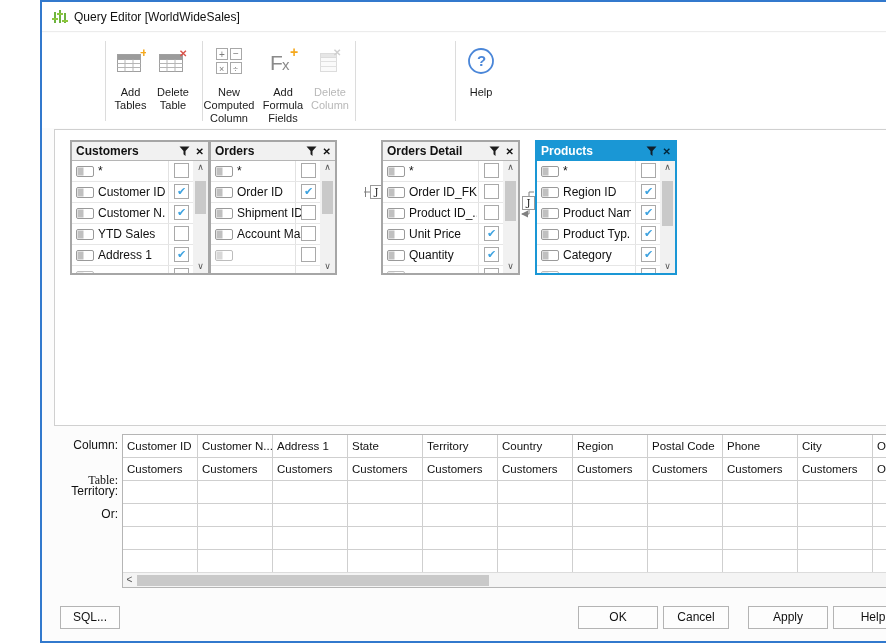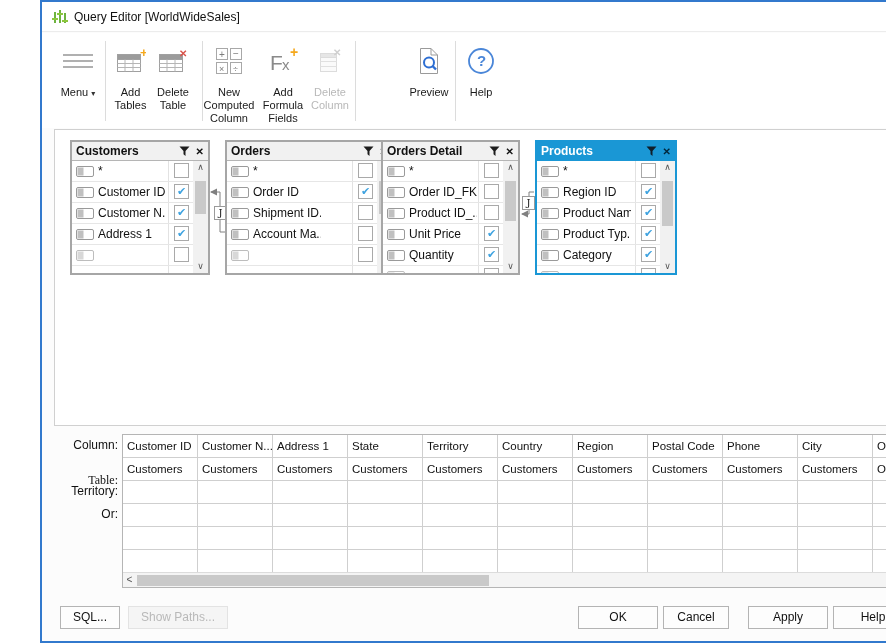--- a/index.html
+++ b/index.html
@@ -74,31 +74,20 @@
       <rect x="0" y="9" width="6" height="2" fill="#8cc63e"></rect>
       <rect x="5" y="4" width="6" height="2" fill="#8cc63e"></rect>
       <rect x="10" y="11" width="6" height="2" fill="#8cc63e"></rect>
     </svg>
     <span class="win-title">Query Editor [WorldWideSales]</span>
     <span class="win-close">✕</span>
   </div>
 
   <div class="toolbar">
 
-    <div class="titem" style="left:10px;width:52px;">
-      <div class="ticon">
-          <div class="hamburger">
-            <div></div>
-            <div></div>
-            <div></div>
-          </div>
-        </div>
-      <div class="tlabel"><span>Menu</span>
-        <span class="dd-arrow">▾</span></div>
-    </div>
 
     <div class="vsep" style="left:63px;"></div>
 
     <div class="titem" style="left:66px;width:45px;">
       <div class="ticon">
         <svg width="30" height="27" viewBox="0 0 30 27">
           <rect x="1.5" y="6.5" width="23" height="17" fill="#fff" stroke="#a0a0a0"></rect>
           <rect x="1.5" y="6.5" width="23" height="5" fill="#9b9b9b" stroke="#a0a0a0"></rect>
           <line x1="9" y1="11.5" x2="9" y2="23.5" stroke="#b5b5b5"></line>
           <line x1="17" y1="11.5" x2="17" y2="23.5" stroke="#b5b5b5"></line>
@@ -163,31 +152,20 @@
           <line x1="4.5" y1="18.5" x2="20.5" y2="18.5" stroke="#e0e0e0"></line>
           <text x="17" y="8" font-size="10" fill="#cfcfcf" font-weight="bold">✕</text>
         </svg>
       </div>
       <div class="tlabel">Delete Column</div>
     </div>
 
     <div class="vsep" style="left:313px;"></div>
 
 
-    <div class="titem" style="left:363px;width:48px;">
-      <div class="ticon">
-        <svg width="26" height="28" viewBox="0 0 26 28">
-          <path d="M4.5 1.5 H15 L21.5 8 V26.5 H4.5 Z" fill="#fff" stroke="#9a9a9a"></path>
-          <path d="M15 1.5 V8 H21.5" fill="none" stroke="#9a9a9a"></path>
-          <circle cx="13" cy="15.5" r="5" fill="none" stroke="#2e6fd3" stroke-width="2"></circle>
-          <line x1="16.5" y1="19" x2="20" y2="22.5" stroke="#2e6fd3" stroke-width="2.4"></line>
-        </svg>
-      </div>
-      <div class="tlabel">Preview</div>
-    </div>
 
     <div class="vsep" style="left:413px;"></div>
 
     <div class="titem" style="left:417px;width:44px;">
       <div class="ticon">
         <svg width="28" height="28" viewBox="0 0 28 28">
           <circle cx="14" cy="14" r="12" fill="#fff" stroke="#4a86d8" stroke-width="1.8"></circle>
           <text x="10" y="19" font-size="15" font-weight="bold" fill="#4a86d8">?</text>
         </svg>
       </div>
@@ -246,39 +224,47 @@
               <rect x="1.5" y="1.5" width="6" height="8" fill="#c0c0c0"></rect>
             </svg>
           <span class="rlabel">Customer N...</span>
           <span class="pcheck on" style="right:19px;">✔</span>
         </div>
         <div class="prow">
           <svg width="18" height="11">
               <rect x="0.5" y="0.5" width="17" height="10" rx="1.5" fill="#fff" stroke="#9a9a9a"></rect>
               <rect x="1.5" y="1.5" width="6" height="8" fill="#c0c0c0"></rect>
             </svg>
+          <span class="rlabel">YTD Sales</span>
+          <span class="pcheck" style="right:19px;"></span>
+        </div>
+        <div class="prow">
+          <svg width="18" height="11">
+              <rect x="0.5" y="0.5" width="17" height="10" rx="1.5" fill="#fff" stroke="#9a9a9a"></rect>
+              <rect x="1.5" y="1.5" width="6" height="8" fill="#c0c0c0"></rect>
+            </svg>
           <span class="rlabel">Address 1</span>
           <span class="pcheck on" style="right:19px;">✔</span>
         </div>
         <div class="prow">
           <svg width="18" height="11">
               <rect x="0.5" y="0.5" width="17" height="10" rx="1.5" fill="#fff" stroke="#bdbdbd"></rect>
               <rect x="1.5" y="1.5" width="6" height="8" fill="#d8d8d8"></rect>
             </svg>
           <span class="pcheck" style="right:19px;"></span>
         </div>
         <div class="vsb">
           <span class="sb-arrow" style="top:0;">∧</span>
           <div class="sb-thumb" style="top:20px;height:33px;"></div>
           <span class="sb-arrow" style="bottom:0;">∨</span>
         </div>
       </div>
     </div>
 
-    <div class="panel" style="left:170px;top:10px;width:169px;height:135px;">
+    <div class="panel" style="left:154px;top:10px;width:128px;height:135px;">
       <div class="phead">
         <span class="pname">Orders</span>
         <span class="pfilter">
             <svg width="11" height="11" viewBox="0 0 11 11">
               <path d="M0.5 0.5 H10.5 L6.5 5 V10 L4.5 8.2 V5 Z" fill="#1c1c1c"></path>
             </svg>
           </span>
         <span class="pclose">✕</span>
       </div>
       <div class="pbody">
@@ -567,20 +553,19 @@
     </div>
   </div>
 
   <div class="gvsb">
     <span class="sb-arrow" style="top:0;width:14px;">∧</span>
     <div class="sb-thumb" style="top:18px;height:22px;width:10px;"></div>
     <span class="sb-arrow" style="bottom:0;width:14px;">∨</span>
   </div>
 
   <div class="btn" style="left:18px;width:60px;">SQL...</div>
-  <div class="btn disabled" style="left:86px;width:100px;">Show Paths...</div>
   <div class="btn" style="left:536px;width:80px;">OK</div>
   <div class="btn" style="left:621px;width:66px;">Cancel</div>
   <div class="btn" style="left:706px;width:80px;">Apply</div>
   <div class="btn" style="left:791px;width:80px;">Help</div>
 
   <div class="grip"></div>
 </div>
 
 </body></html>

